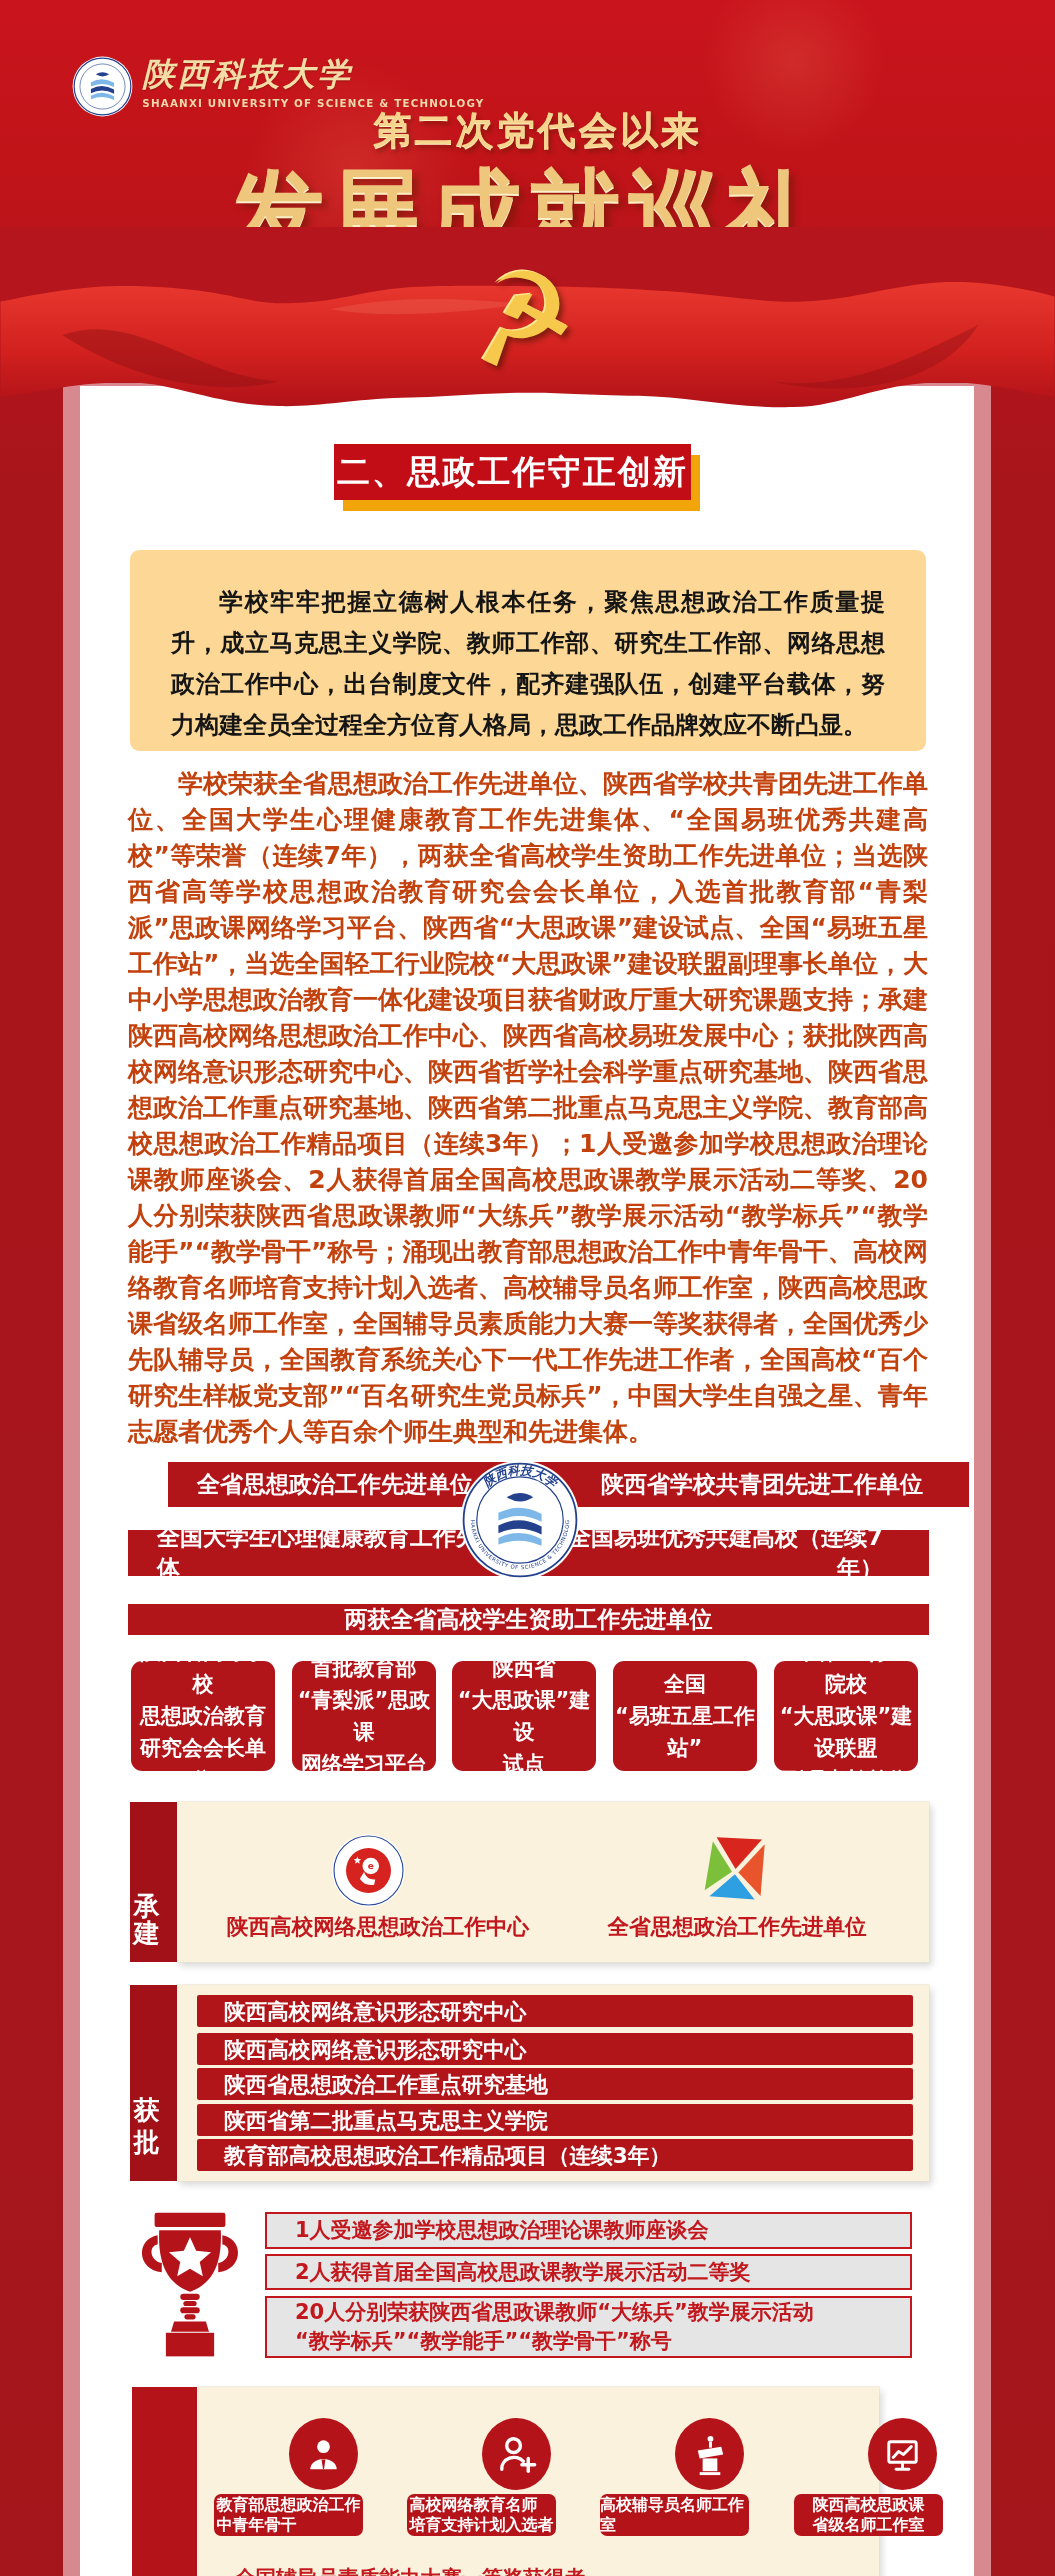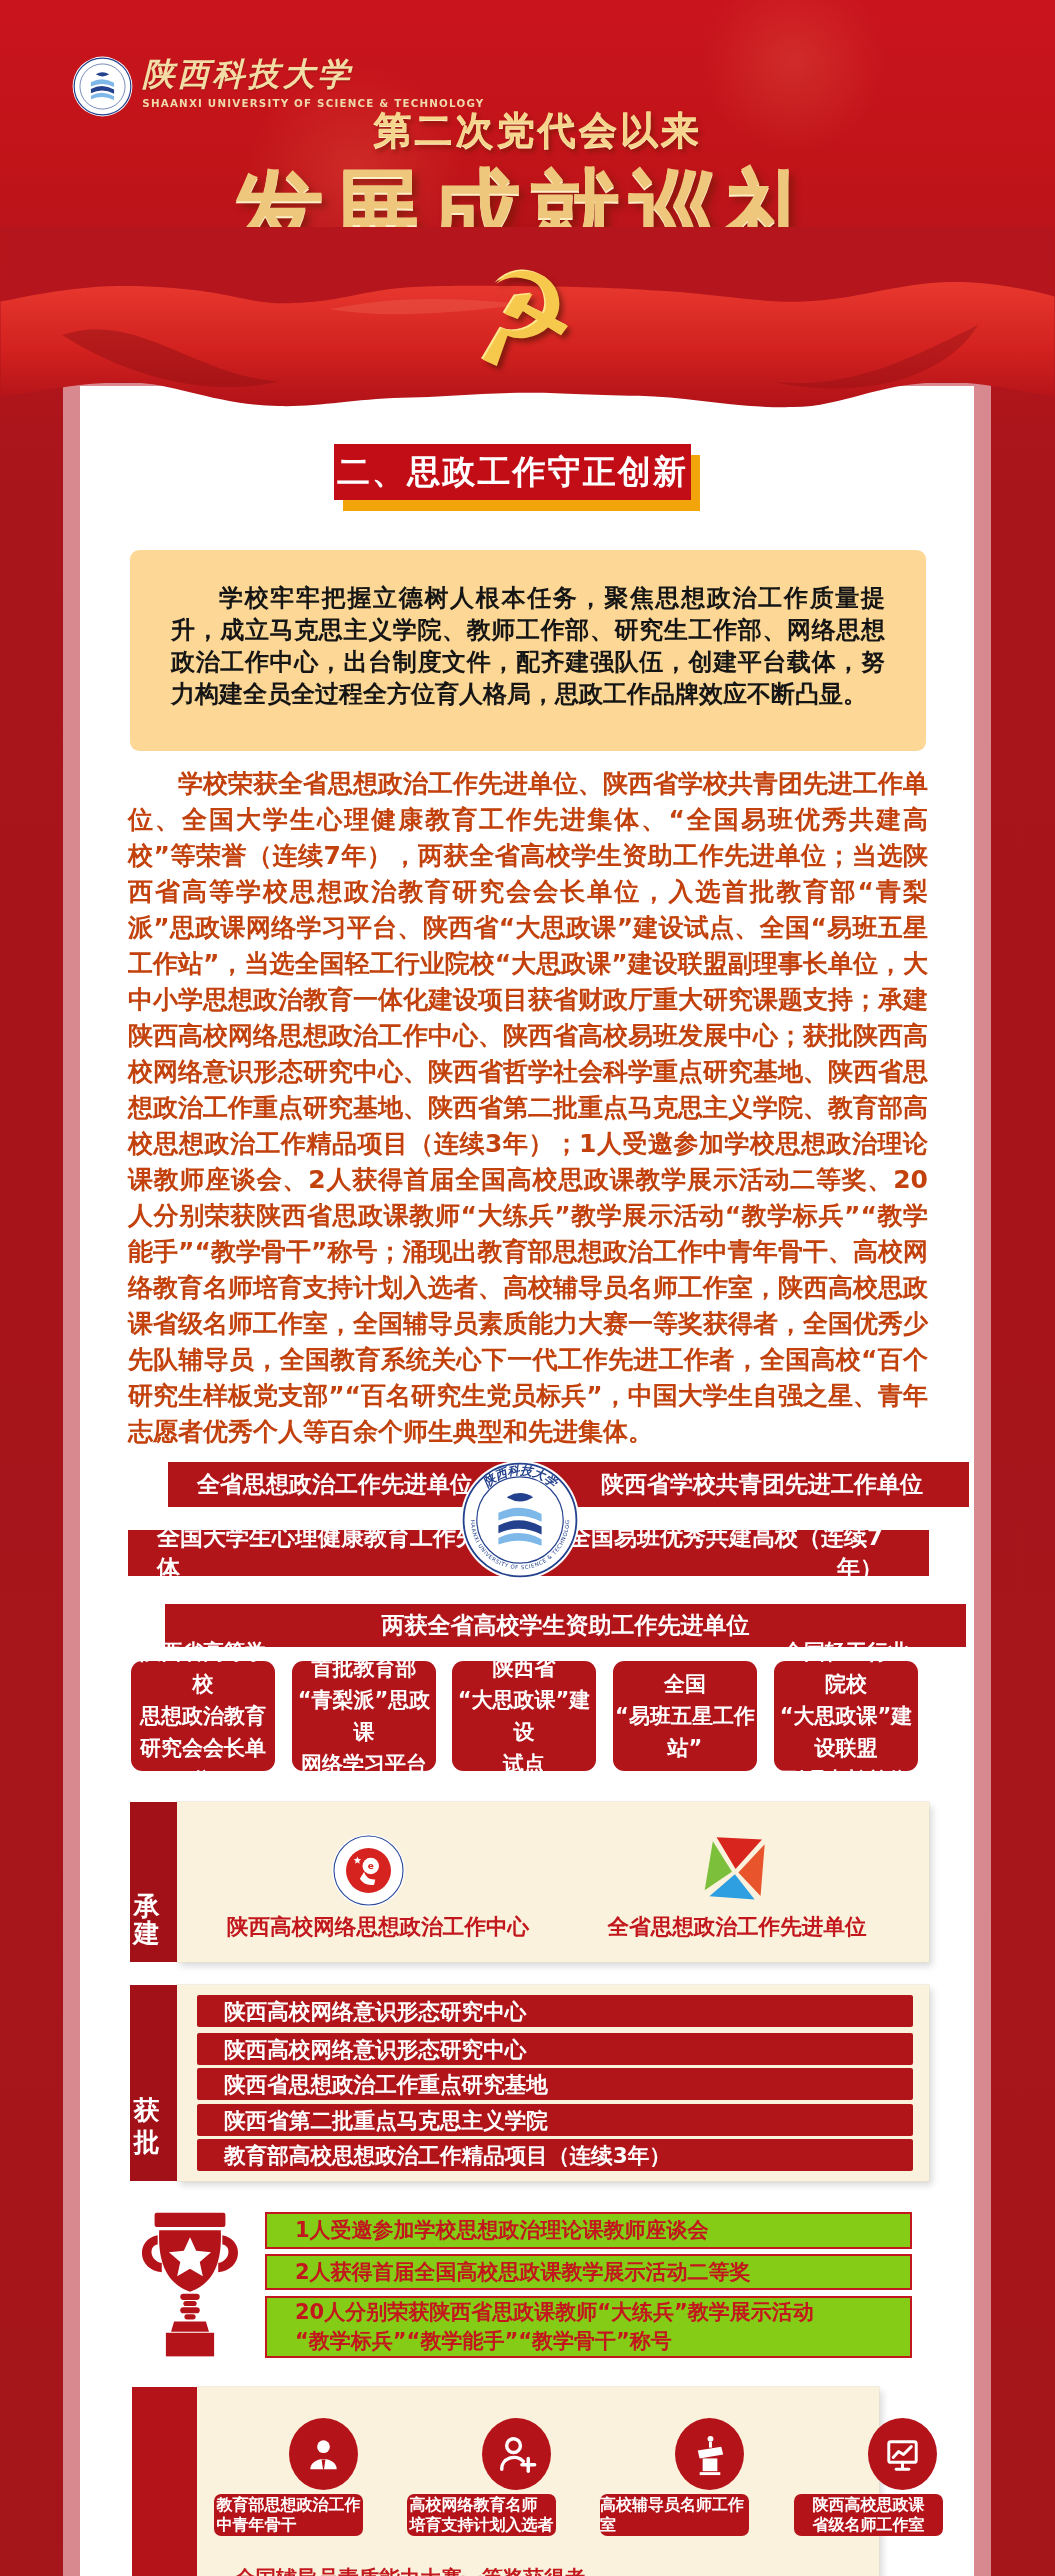--- a/index.html
+++ b/index.html
@@ -31,55 +31,55 @@
   
   .pink-card{position:absolute;left:63px;top:383px;width:928px;height:2554px;background:#d8898f;z-index:4;}
   .white-card{position:absolute;left:80px;top:386px;width:894px;height:2535px;background:#ffffff;z-index:5;}
   
   .sec-gold{position:absolute;left:263px;top:69px;width:357px;height:56px;background:#f2a50a;}
   .sec-red{position:absolute;left:254px;top:58px;width:357px;height:56px;background:#c30d16;
            display:flex;align-items:center;justify-content:center;}
   .sec-red span{color:#fff;font-size:33px;font-weight:700;letter-spacing:2.1px;}
   
   .intro{position:absolute;left:50px;top:164px;width:796px;height:201px;background:#fcd795;border-radius:9.3px;
-         padding:32px 41px 0 41px;font-size:24px;font-weight:700;line-height:32px;color:#151515;
+         padding:32px 41px 0 41px;font-size:24px;font-weight:700;line-height:41px;color:#151515;
          text-indent:2em;text-align:justify;}
   
   .bodytext{position:absolute;left:48px;top:380px;width:800px;font-size:25px;font-weight:700;line-height:36px;
             color:#c2410c;text-indent:2em;text-align:justify;}
   
   .bar{position:absolute;left:48px;width:801px;background:#b11419;display:flex;align-items:center;}
   .bar .l{padding-left:29px;color:#fff;font-size:23px;font-weight:700;}
   .bar .r{margin-left:auto;padding-right:46px;color:#fff;font-size:23px;font-weight:700;text-align:right;}
   .bar.c{justify-content:center;}
   .bar.c span{color:#fff;font-size:23px;font-weight:700;}
   .row1{top:1076px;height:45px;margin-left:40px;}
   .row2{top:1144px;height:46px;}
-  .row3{top:1218px;height:43px;margin-left:37px;}
+  .row3{top:1218px;height:31px;}
   .badge{position:absolute;left:380px;top:1074px;width:120px;height:120px;z-index:8;}
   
   .fbox{position:absolute;top:1275px;width:144px;height:110px;background:#b11419;border-radius:11.3px;
         display:flex;align-items:center;justify-content:center;text-align:center;
         color:#fff;font-size:21px;font-weight:700;line-height:32px;white-space:pre-line;}
   
   .vbar{position:absolute;background:#a31118;color:#fff;font-weight:700;text-align:center;
         writing-mode:vertical-lr;text-orientation:upright;}
   .cream{position:absolute;background:#faf2dd;box-shadow:0 0 0 0.5px #e7dfc6,2.6px 3.6px 7.2px rgba(0,0,0,.16);}
   .vb-cj{left:50px;top:1416px;width:47px;height:160px;font-size:26px;letter-spacing:27px;padding-top:34px;}
   .cr-cj{left:97px;top:1416px;width:752px;height:160px;}
   .cj-caption{position:absolute;top:1526px;text-align:center;color:#c2171d;font-size:21.6px;font-weight:700;}
   .seal2{position:absolute;left:251px;top:1447px;width:75px;height:75px;}
   .yiban{position:absolute;left:622px;top:1443px;width:67px;height:81px;}
   .vb-hp{left:50px;top:1599px;width:47px;height:196px;font-size:26px;letter-spacing:32px;padding-top:50px;}
   .cr-hp{left:97px;top:1599px;width:752px;height:196px;}
   .hbar{position:absolute;left:117px;width:716px;height:32px;background:#b11419;border-radius:2.1px;
         display:flex;align-items:center;padding-left:27px;color:#fff;font-size:21.6px;font-weight:700;}
   
   .trophy{position:absolute;left:51px;top:1819px;width:118px;height:155px;}
-  .award{position:absolute;left:185px;width:647px;background:#84cc16;border:2.1px solid #c2171d;
+  .award{position:absolute;left:185px;width:647px;background:#e5e5e5;border:2.1px solid #c2171d;
          display:flex;align-items:center;padding-left:28px;color:#c2171d;font-size:21px;font-weight:700;
          line-height:29px;white-space:pre-line;}
   .aw1{top:1826px;height:37px;}
   .aw2{top:1868px;height:36px;}
   .aw3{top:1910px;height:62px;}
   
   .vb-yx{left:52px;top:2001px;width:65px;height:340px;background:#b5131a;font-size:27px;letter-spacing:58px;padding-top:129px;}
   .cr-yx{left:117px;top:2001px;width:682px;height:340px;}
   .ycircle{position:absolute;top:2032px;width:69px;height:72px;background:#b5131a;border-radius:50%;
            display:flex;align-items:center;justify-content:center;}

